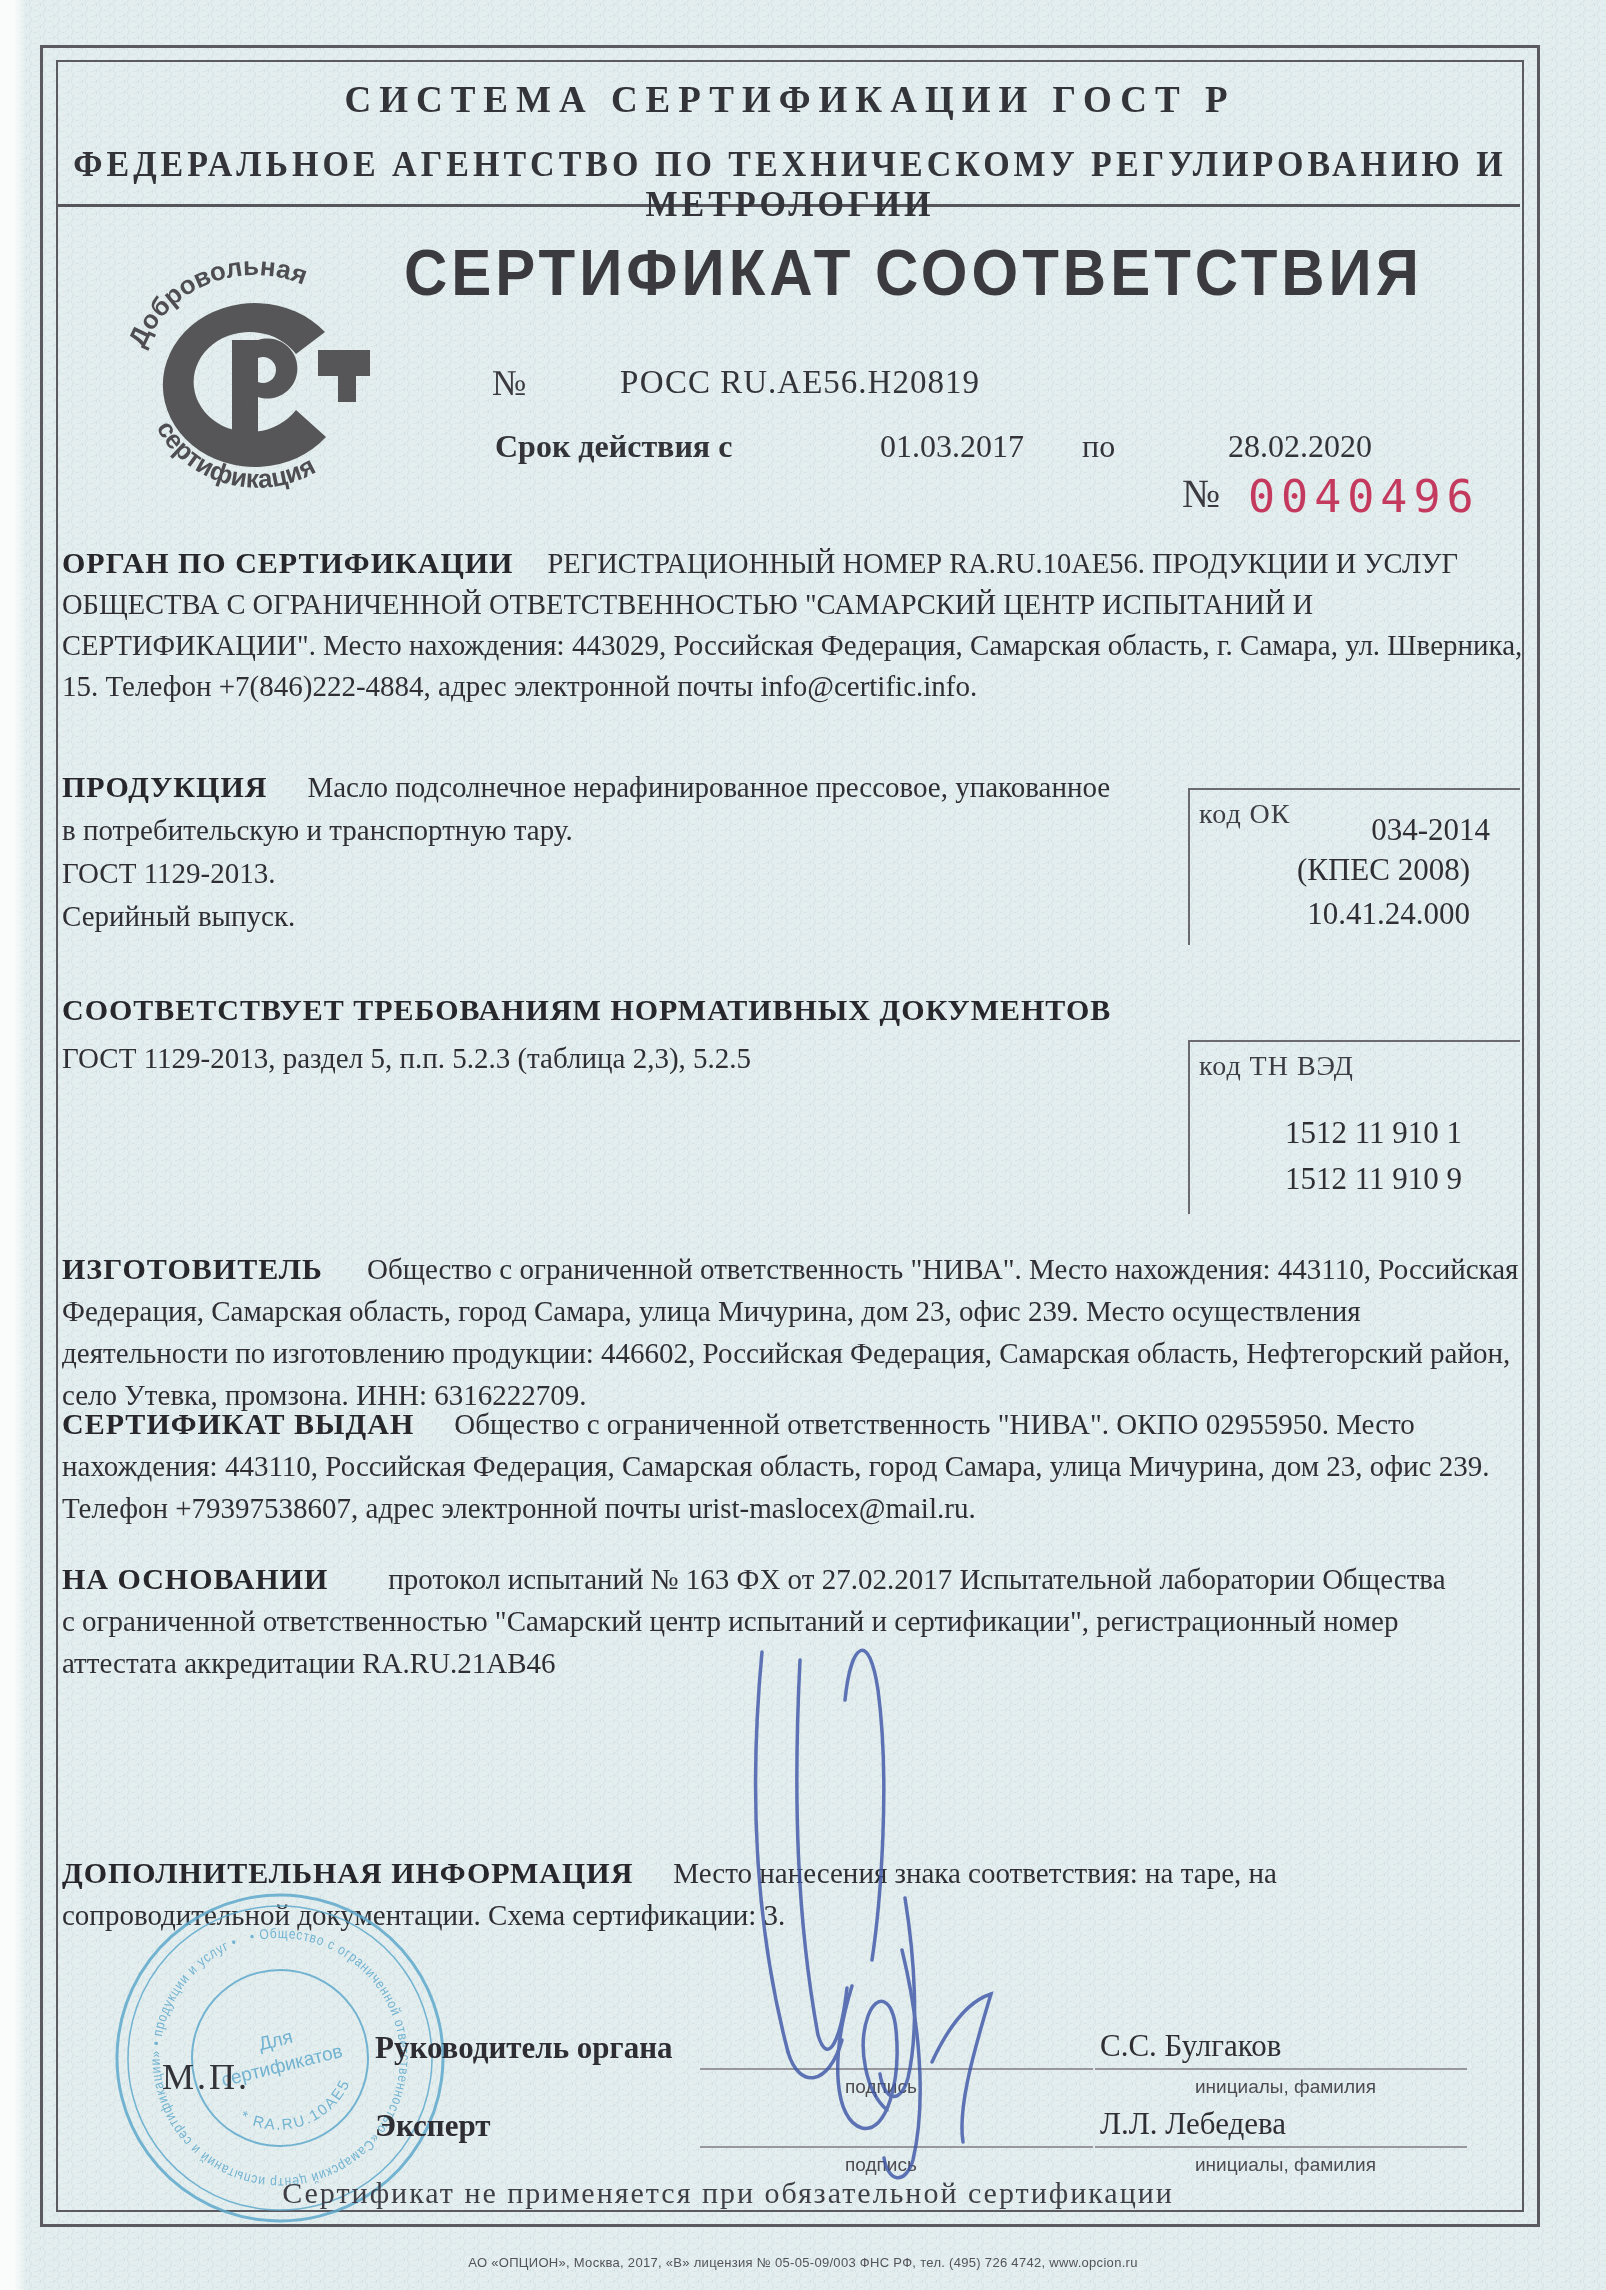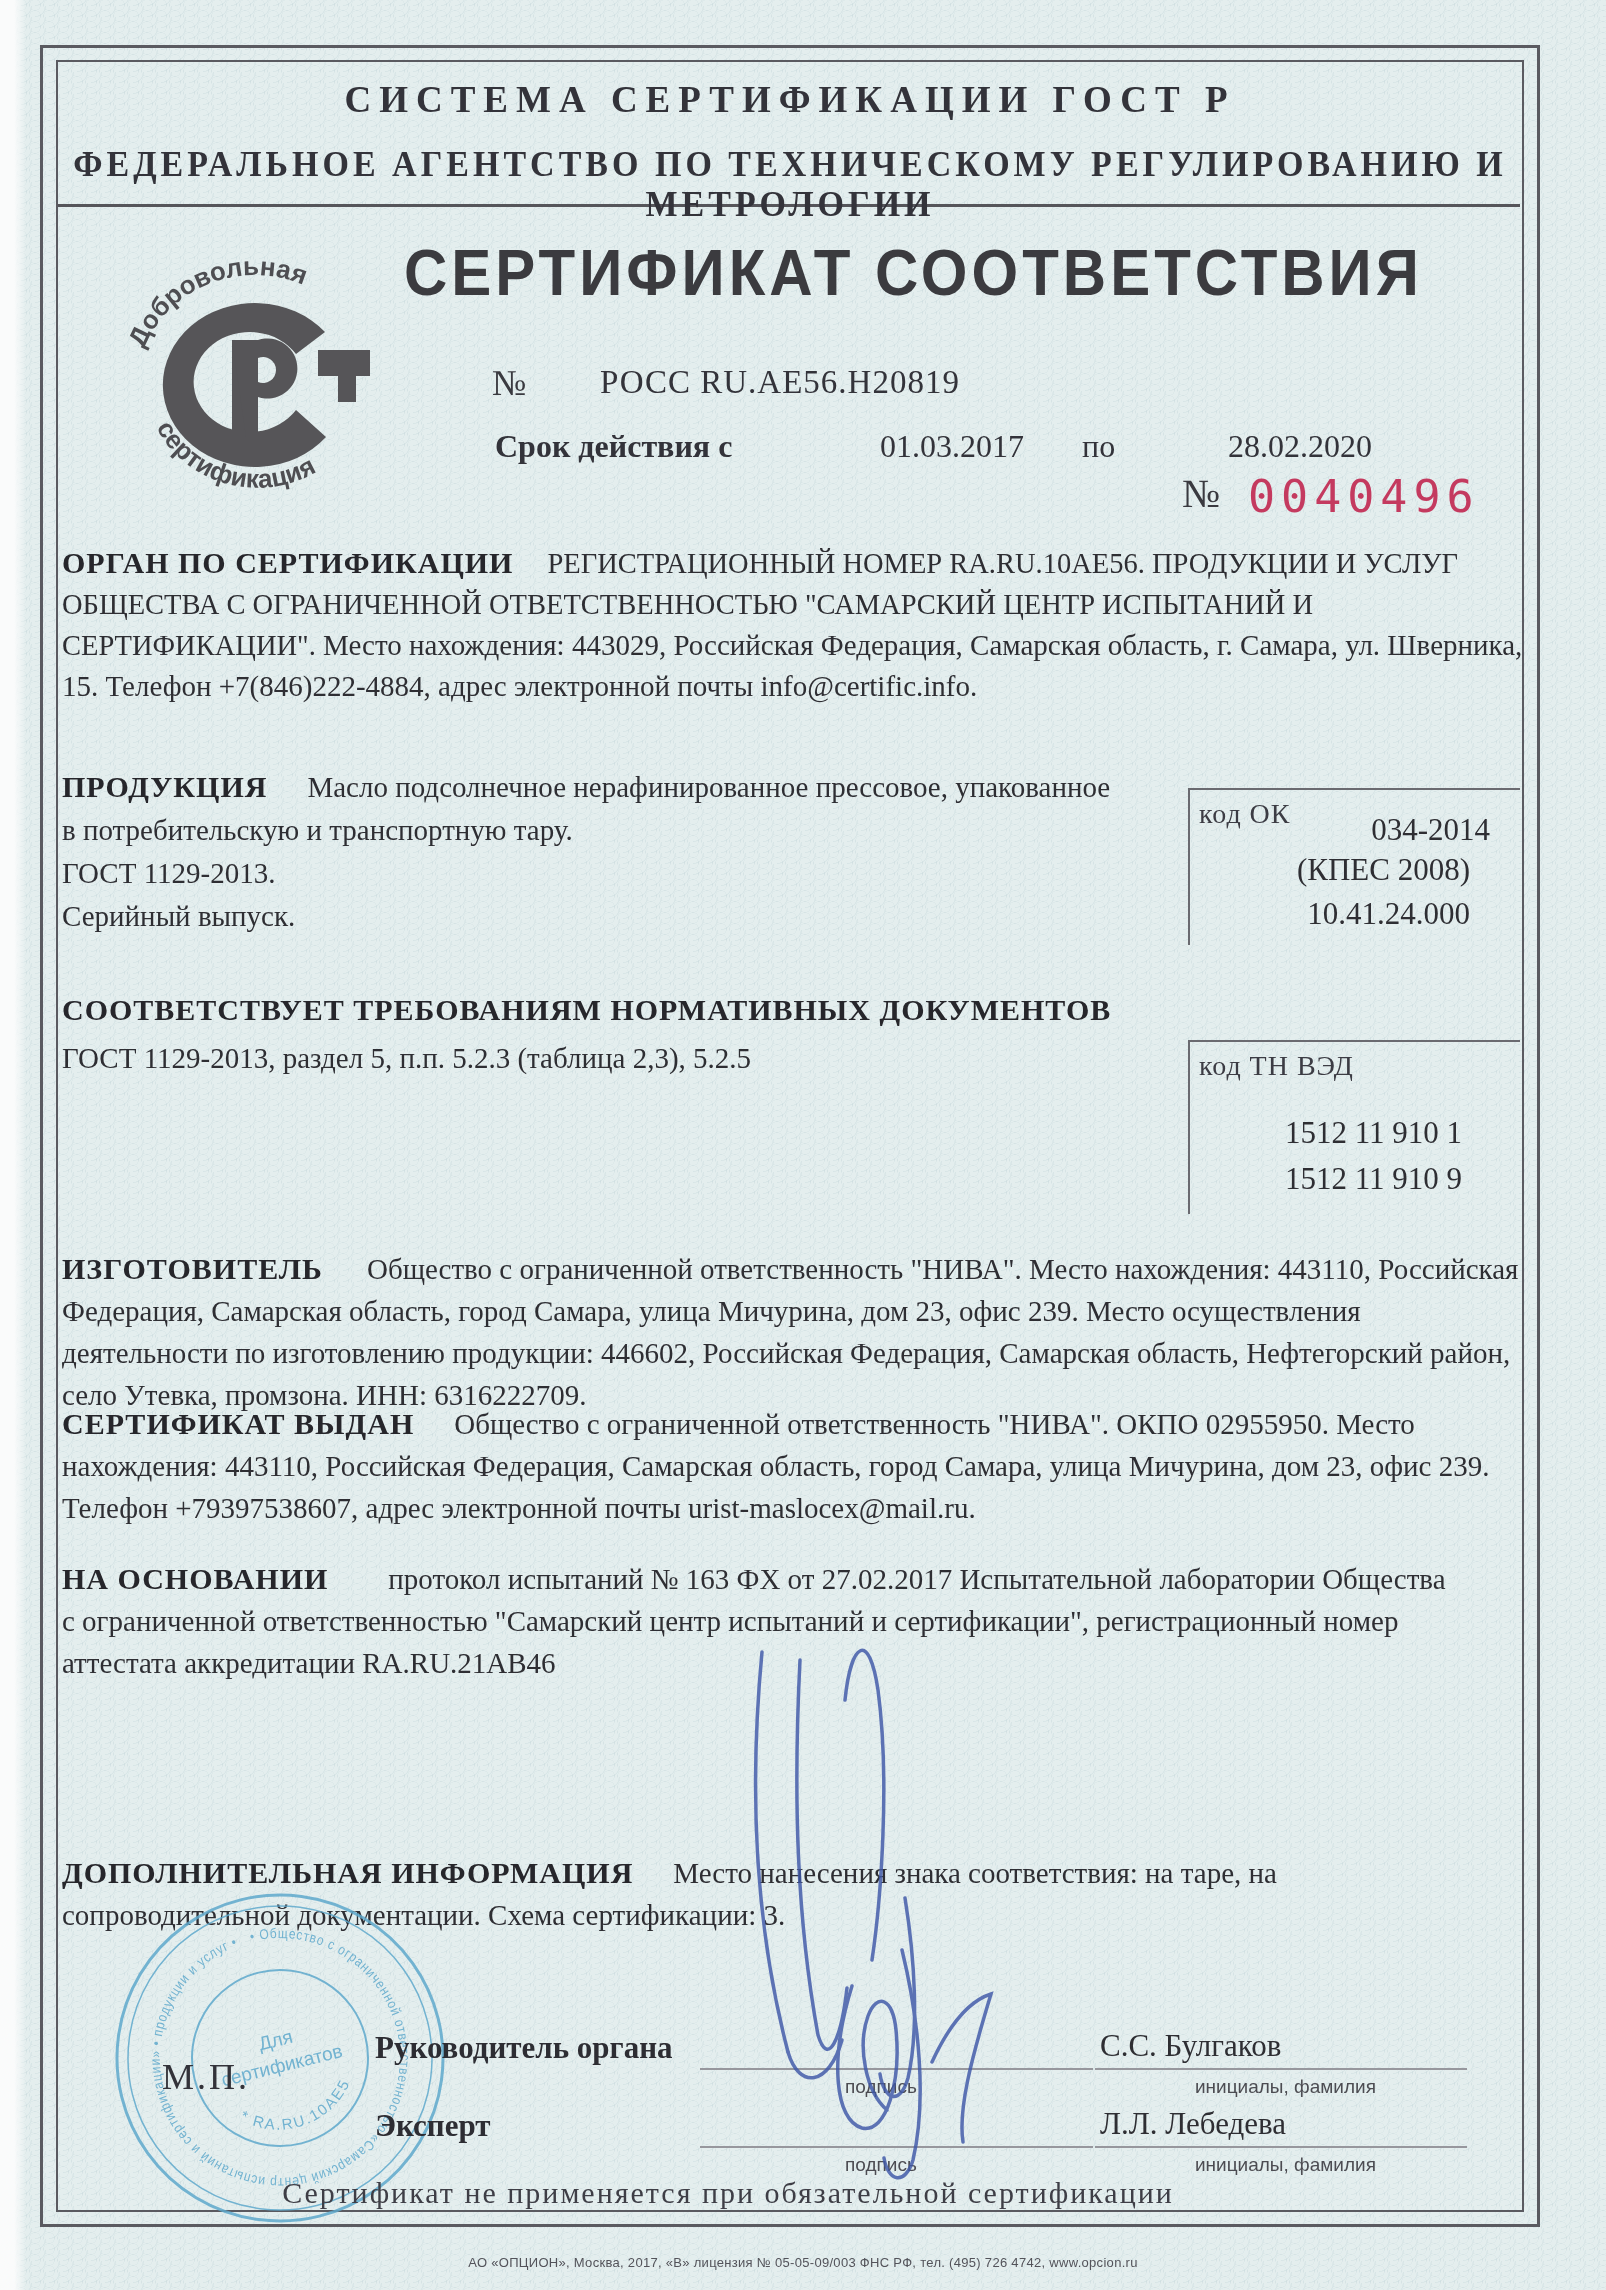--- a/index.html
+++ b/index.html
@@ -24,21 +24,21 @@
   .sys-line{position:absolute;left:60px;top:78px;width:1460px;text-align:center;
     font-size:37px;font-weight:700;letter-spacing:8px;color:#33333a;}
   .agency-line{position:absolute;left:60px;top:146px;width:1460px;text-align:center;
     font-size:34px;font-weight:700;letter-spacing:4px;color:#33333a;transform:scaleY(1.05);}
 
   .doc-title{position:absolute;left:404px;top:236px;width:1060px;
     font-family:"Liberation Sans", sans-serif;font-size:60px;font-weight:700;
     letter-spacing:4px;color:#3b3b3f;transform:scaleY(1.08);transform-origin:top left;white-space:nowrap;}
 
   .regnum-label{position:absolute;left:492px;top:362px;font-size:36px;color:#3a3a40;}
-  .regnum-value{position:absolute;left:600px;top:364px;font-size:33px;letter-spacing:1px;color:#33333a;}
+  .regnum-value{position:absolute;left:620px;top:364px;font-size:33px;letter-spacing:1px;color:#33333a;}
 
   .validity-label{position:absolute;left:495px;top:428px;font-size:32px;font-weight:700;color:#33333a;}
   .validity-from{position:absolute;left:880px;top:428px;font-size:32px;color:#33333a;}
   .validity-to-label{position:absolute;left:1082px;top:428px;font-size:32px;color:#33333a;}
   .validity-to{position:absolute;left:1228px;top:428px;font-size:32px;color:#33333a;}
 
   .blank-no-sign{position:absolute;left:1182px;top:470px;font-size:40px;color:#3a3a40;}
   .blank-no-value{position:absolute;left:1240px;top:470px;
     font-family:"DejaVu Sans Mono", monospace;font-size:45px;font-weight:500;
     letter-spacing:6px;color:#c43a5f;margin-left:8px;}

